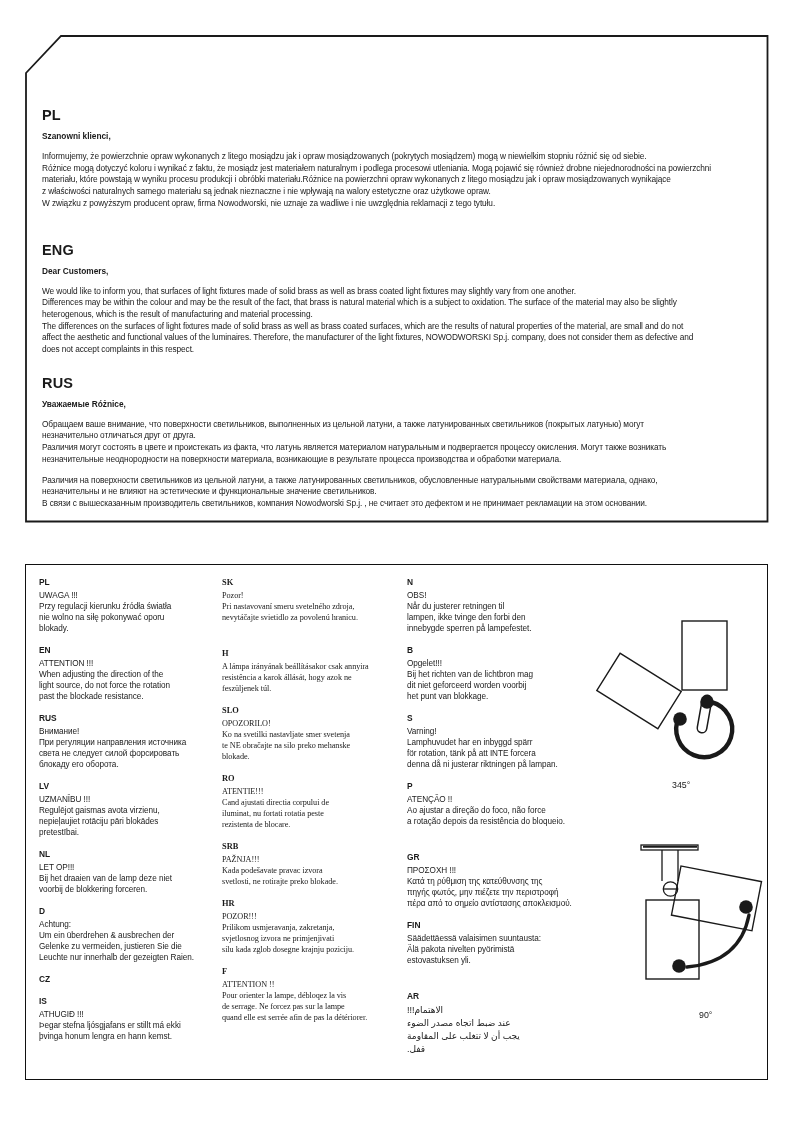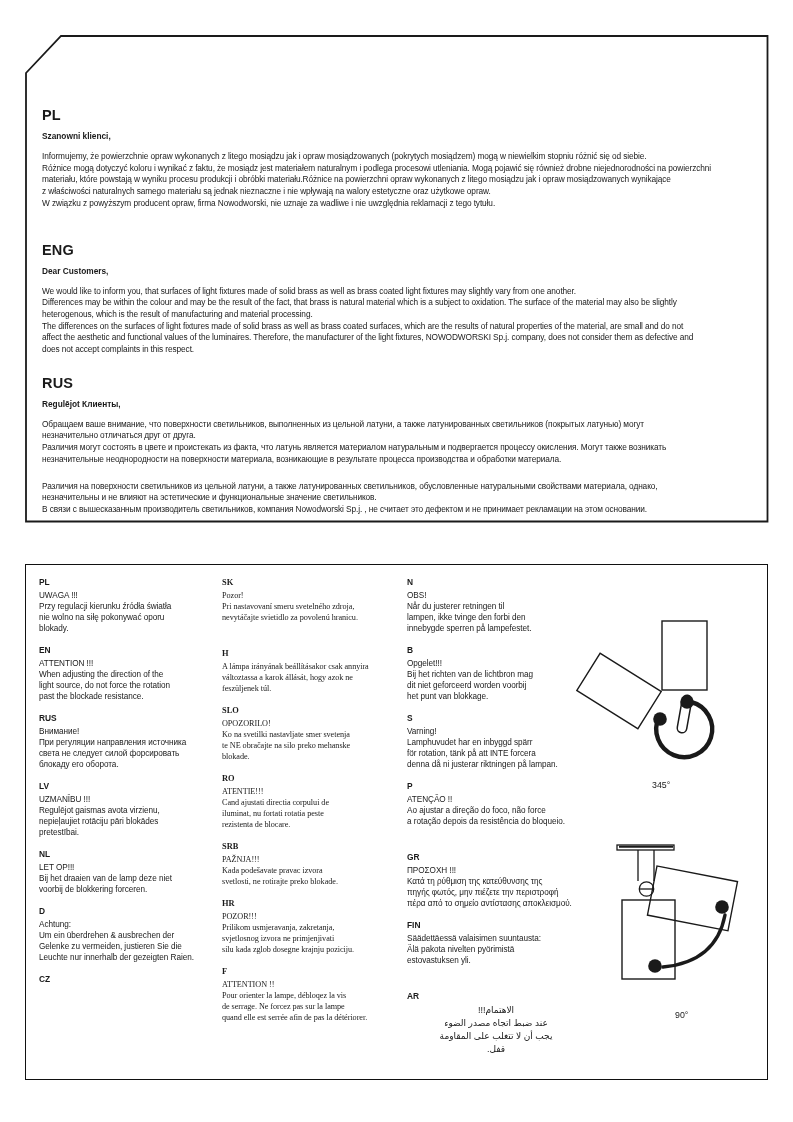--- a/index.html
+++ b/index.html
@@ -15,38 +15,38 @@
   
   .box1 { position:absolute; left:25px; top:35px; width:744px; height:488px; }
   .box1 .border-svg { position:absolute; left:0; top:0; width:744px; height:488px; }
   .box1-content { position:absolute; left:17px; top:72px; right:10px; }
   .lang-block { margin:0; }
   .lang-block.gap-a { margin-bottom:17px; }
   .lang-block.gap-b { margin-bottom:19px;margin-top:32px; }
   .lang-head { font-size:14.5px; font-weight:bold; margin:0 0 8px 0; letter-spacing:.2px; }
   .salutation { font-size:8.3px; font-weight:bold; margin:0 0 10px 0; }
   .notice-body { font-size:8.3px; line-height:11.7px; margin:0; white-space:pre; letter-spacing:-0.1px; }
-  .notice-body + .notice-body { margin-top:15px; }
+  .notice-body + .notice-body { margin-top:9px; }
 
   
   .box2 { position:absolute; left:25px; top:564px; width:743px; height:516px;
           border:1.8px solid #111; box-sizing:border-box; }
   .wcol { position:absolute; top:12px; }
   .wcol-1 { left:13px;  width:180px; }
   .wcol-2 { left:196px; width:185px;font-family:Liberation Serif, serif; }
   .wcol-3 { left:381px; width:178px; }
   .wsec { margin-bottom:11px; }
   .wsec.gap-lg { margin-bottom:25px; }
   .wcode { font-weight:bold; font-size:8.4px; line-height:11px; margin-bottom:2px; }
   .wtext { font-size:8.2px; line-height:11px; white-space:pre; letter-spacing:-0.05px; }
-  .wsec.rtl .wtext { direction:rtl; text-align:center; font-size:9px; line-height:13px; }
+  .wsec.rtl .wtext { direction:rtl; text-align:left; font-size:9px; line-height:13px; }
 
   .diagram { position:absolute; }
-  .diagram-rotation { left:533px; top:36px; }
-  .diagram-tilt { left:553px; top:266px; }
+  .diagram-rotation { left:553px; top:36px; }
+  .diagram-tilt { left:577px; top:266px; }
   .diagram svg text { font-family:"Liberation Sans","DejaVu Sans",sans-serif; fill:#1a1a1a; }
 </style>
 </head>
 <body>
 
 <div>
 
   <section class="box1">
     <svg class="border-svg" viewBox="0 0 744 488">
       <path d="M 36 1 L 742.5 1 L 742.5 486.5 L 1 486.5 L 1 38 Z" fill="#ffffff" stroke="#1a1a1a" stroke-width="1.8"></path>
@@ -69,21 +69,21 @@
         <p class="notice-body">We would like to inform you, that surfaces of light fixtures made of solid brass as well as brass coated light fixtures may slightly vary from one another.
 Differences may be within the colour and may be the result of the fact, that brass is natural material which is a subject to oxidation. The surface of the material may also be slightly
 heterogenous, which is the result of manufacturing and material processing.
 The differences on the surfaces of light fixtures made of solid brass as well as brass coated surfaces, which are the results of natural properties of the material, are small and do not
 affect the aesthetic and functional values of the luminaires. Therefore, the manufacturer of the light fixtures, NOWODWORSKI Sp.j. company, does not consider them as defective and
 does not accept complaints in this respect.</p>
       </div>
 
       <div class="lang-block">
         <h1 class="lang-head">RUS</h1>
-        <p class="salutation">Regulējot Клиенты,</p>
+        <p class="salutation">Уважаемые Różnice,</p>
         <p class="notice-body">Обращаем ваше внимание, что поверхности светильников, выполненных из цельной латуни, а также латунированных светильников (покрытых латунью) могут
 незначительно отличаться друг от друга.
 Различия могут состоять в цвете и проистекать из факта, что латунь является материалом натуральным и подвергается процессу окисления. Могут также возникать
 незначительные неоднородности на поверхности материала, возникающие в результате процесса производства и обработки материала.</p>
         <p class="notice-body">Различия на поверхности светильников из цельной латуни, а также латунированных светильников, обусловленные натуральными свойствами материала, однако,
 незначительны и не влияют на эстетические и функциональные значение светильников.
 В связи с вышесказанным производитель светильников, компания Nowodworski Sp.j. , не считает это дефектом и не принимает рекламации на этом основании.</p>
       </div>
 
     </div>
@@ -129,33 +129,39 @@
       <div class="wsec">
         <div class="wcode">D</div>
         <div class="wtext">Achtung:
 Um ein überdrehen &amp; ausbrechen der
 Gelenke zu vermeiden, justieren Sie die
 Leuchte nur innerhalb der gezeigten Raien.</div>
       </div>
       <div class="wsec">
         <div class="wcode">CZ</div>
       </div>
+      <div class="wsec">
+        <div class="wcode">IS</div>
+        <div class="wtext">ATHUGIÐ !!!
+Þegar stefna ljósgjafans er stillt má ekki
+þvinga honum lengra en hann kemst.</div>
+      </div>
     </div>
 
     <div class="wcol wcol-2">
       <div class="wsec gap-lg">
         <div class="wcode">SK</div>
         <div class="wtext">Pozor!
 Pri nastavovaní smeru svetelného zdroja,
 nevytáčajte svietidlo za povolenú hranicu.</div>
       </div>
       <div class="wsec">
         <div class="wcode">H</div>
         <div class="wtext">A lámpa irányának beállításakor csak annyira
-változtassa a karok állását, hogy azok ne
+resistência a karok állását, hogy azok ne
 feszüljenek túl.</div>
       </div>
       <div class="wsec">
         <div class="wcode">SLO</div>
         <div class="wtext">OPOZORILO!
 Ko na svetilki nastavljate smer svetenja
 te NE obračajte na silo preko mehanske
 blokade.</div>
       </div>
       <div class="wsec">

